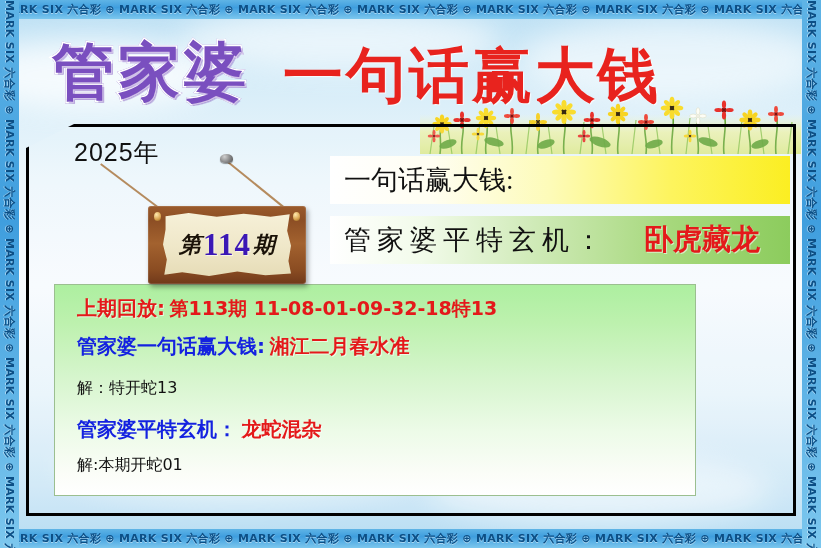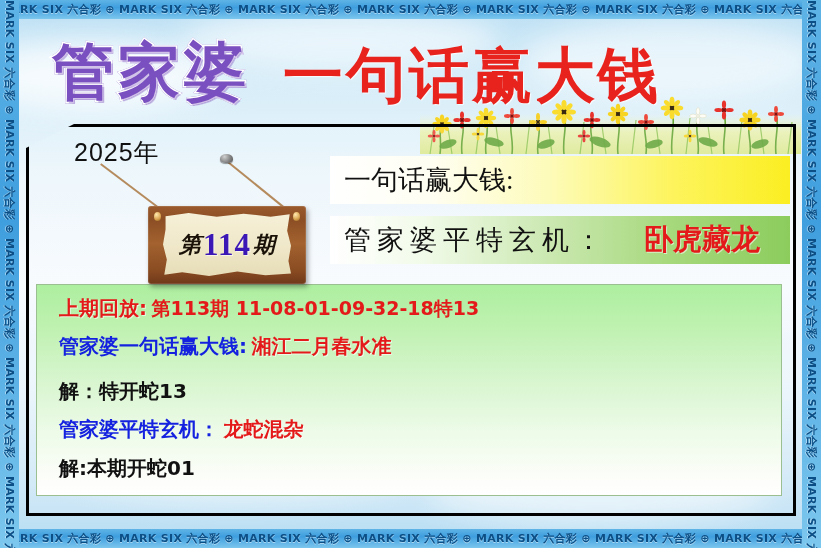--- a/index.html
+++ b/index.html
@@ -84,34 +84,34 @@
   .banner{position:absolute;left:304px;height:48px;display:flex;align-items:center;
     padding-left:14px;box-sizing:border-box;width:460px;gap:36px;}
   #banner1{top:32px;background:linear-gradient(90deg,#ffffff 0%,#fffef2 22%,#fdfbb8 48%,#fdf45e 74%,#fbee22 100%);}
   #banner2{top:92px;background:linear-gradient(90deg,#ffffff 0%,#f2fbea 20%,#cde9b4 46%,#a6d87c 74%,#8ccc5d 100%);}
   .bn-label{font-family:"Liberation Serif","DejaVu Serif",serif;font-size:27px;color:#111;white-space:nowrap;}
   #banner2 .bn-label{letter-spacing:6px;}
   .bn-value{font-family:"DejaVu Sans","Liberation Sans",sans-serif;font-size:29px;font-weight:bold;color:#e4191a;
     white-space:nowrap;text-shadow:1px 1px 0 rgba(255,255,255,.55);letter-spacing:0px;}
 
   
-  #content{position:absolute;left:10px;top:160px;width:746px;height:212px;
+  #content{position:absolute;left:28px;top:160px;width:642px;height:212px;
     border:1px solid #9bbf90;box-sizing:border-box;
     background:linear-gradient(180deg,#adefa0 0%,#bdf1ae 18%,#d6f5cd 44%,#edfbe8 70%,#fbfdf8 90%,#ffffff 100%);}
   .c-line{position:absolute;left:22px;white-space:nowrap;}
   #cl1{top:10px;}
   #cl2{top:48px;}
   #cl3{top:93px;}
   #cl4{top:131px;}
   #cl5{top:170px;}
   .r-bold{font-family:"DejaVu Sans","Liberation Sans",sans-serif;font-size:20px;font-weight:bold;color:#e4191a;
     text-shadow:1px 1px 0 rgba(255,255,255,.6);}
   .r-num{font-family:"DejaVu Sans","Liberation Sans",sans-serif;font-size:19px;font-weight:bold;color:#e4191a;}
   .b-bold{font-family:"DejaVu Sans","Liberation Sans",sans-serif;font-size:20px;font-weight:bold;color:#1422e0;}
-  .k-txt{font-family:"DejaVu Sans","Liberation Sans",sans-serif;font-size:20px;font-weight:bold;color:#111;margin-top:19px;}
+  .k-txt{font-family:"DejaVu Sans","Liberation Sans",sans-serif;font-size:16px;font-weight:normal;color:#111;margin-top:19px;}
 </style>
 </head>
 <body>
 
 <div id="stage">
 
   <div class="cloud" style="left:-40px;top:40px;width:260px;height:70px;"></div>
   <div class="cloud" style="left:180px;top:10px;width:320px;height:60px;opacity:.6;"></div>
   <div class="cloud" style="left:520px;top:20px;width:300px;height:80px;opacity:.55;"></div>
   <div class="cloud" style="left:60px;top:430px;width:360px;height:70px;opacity:.5;"></div>

